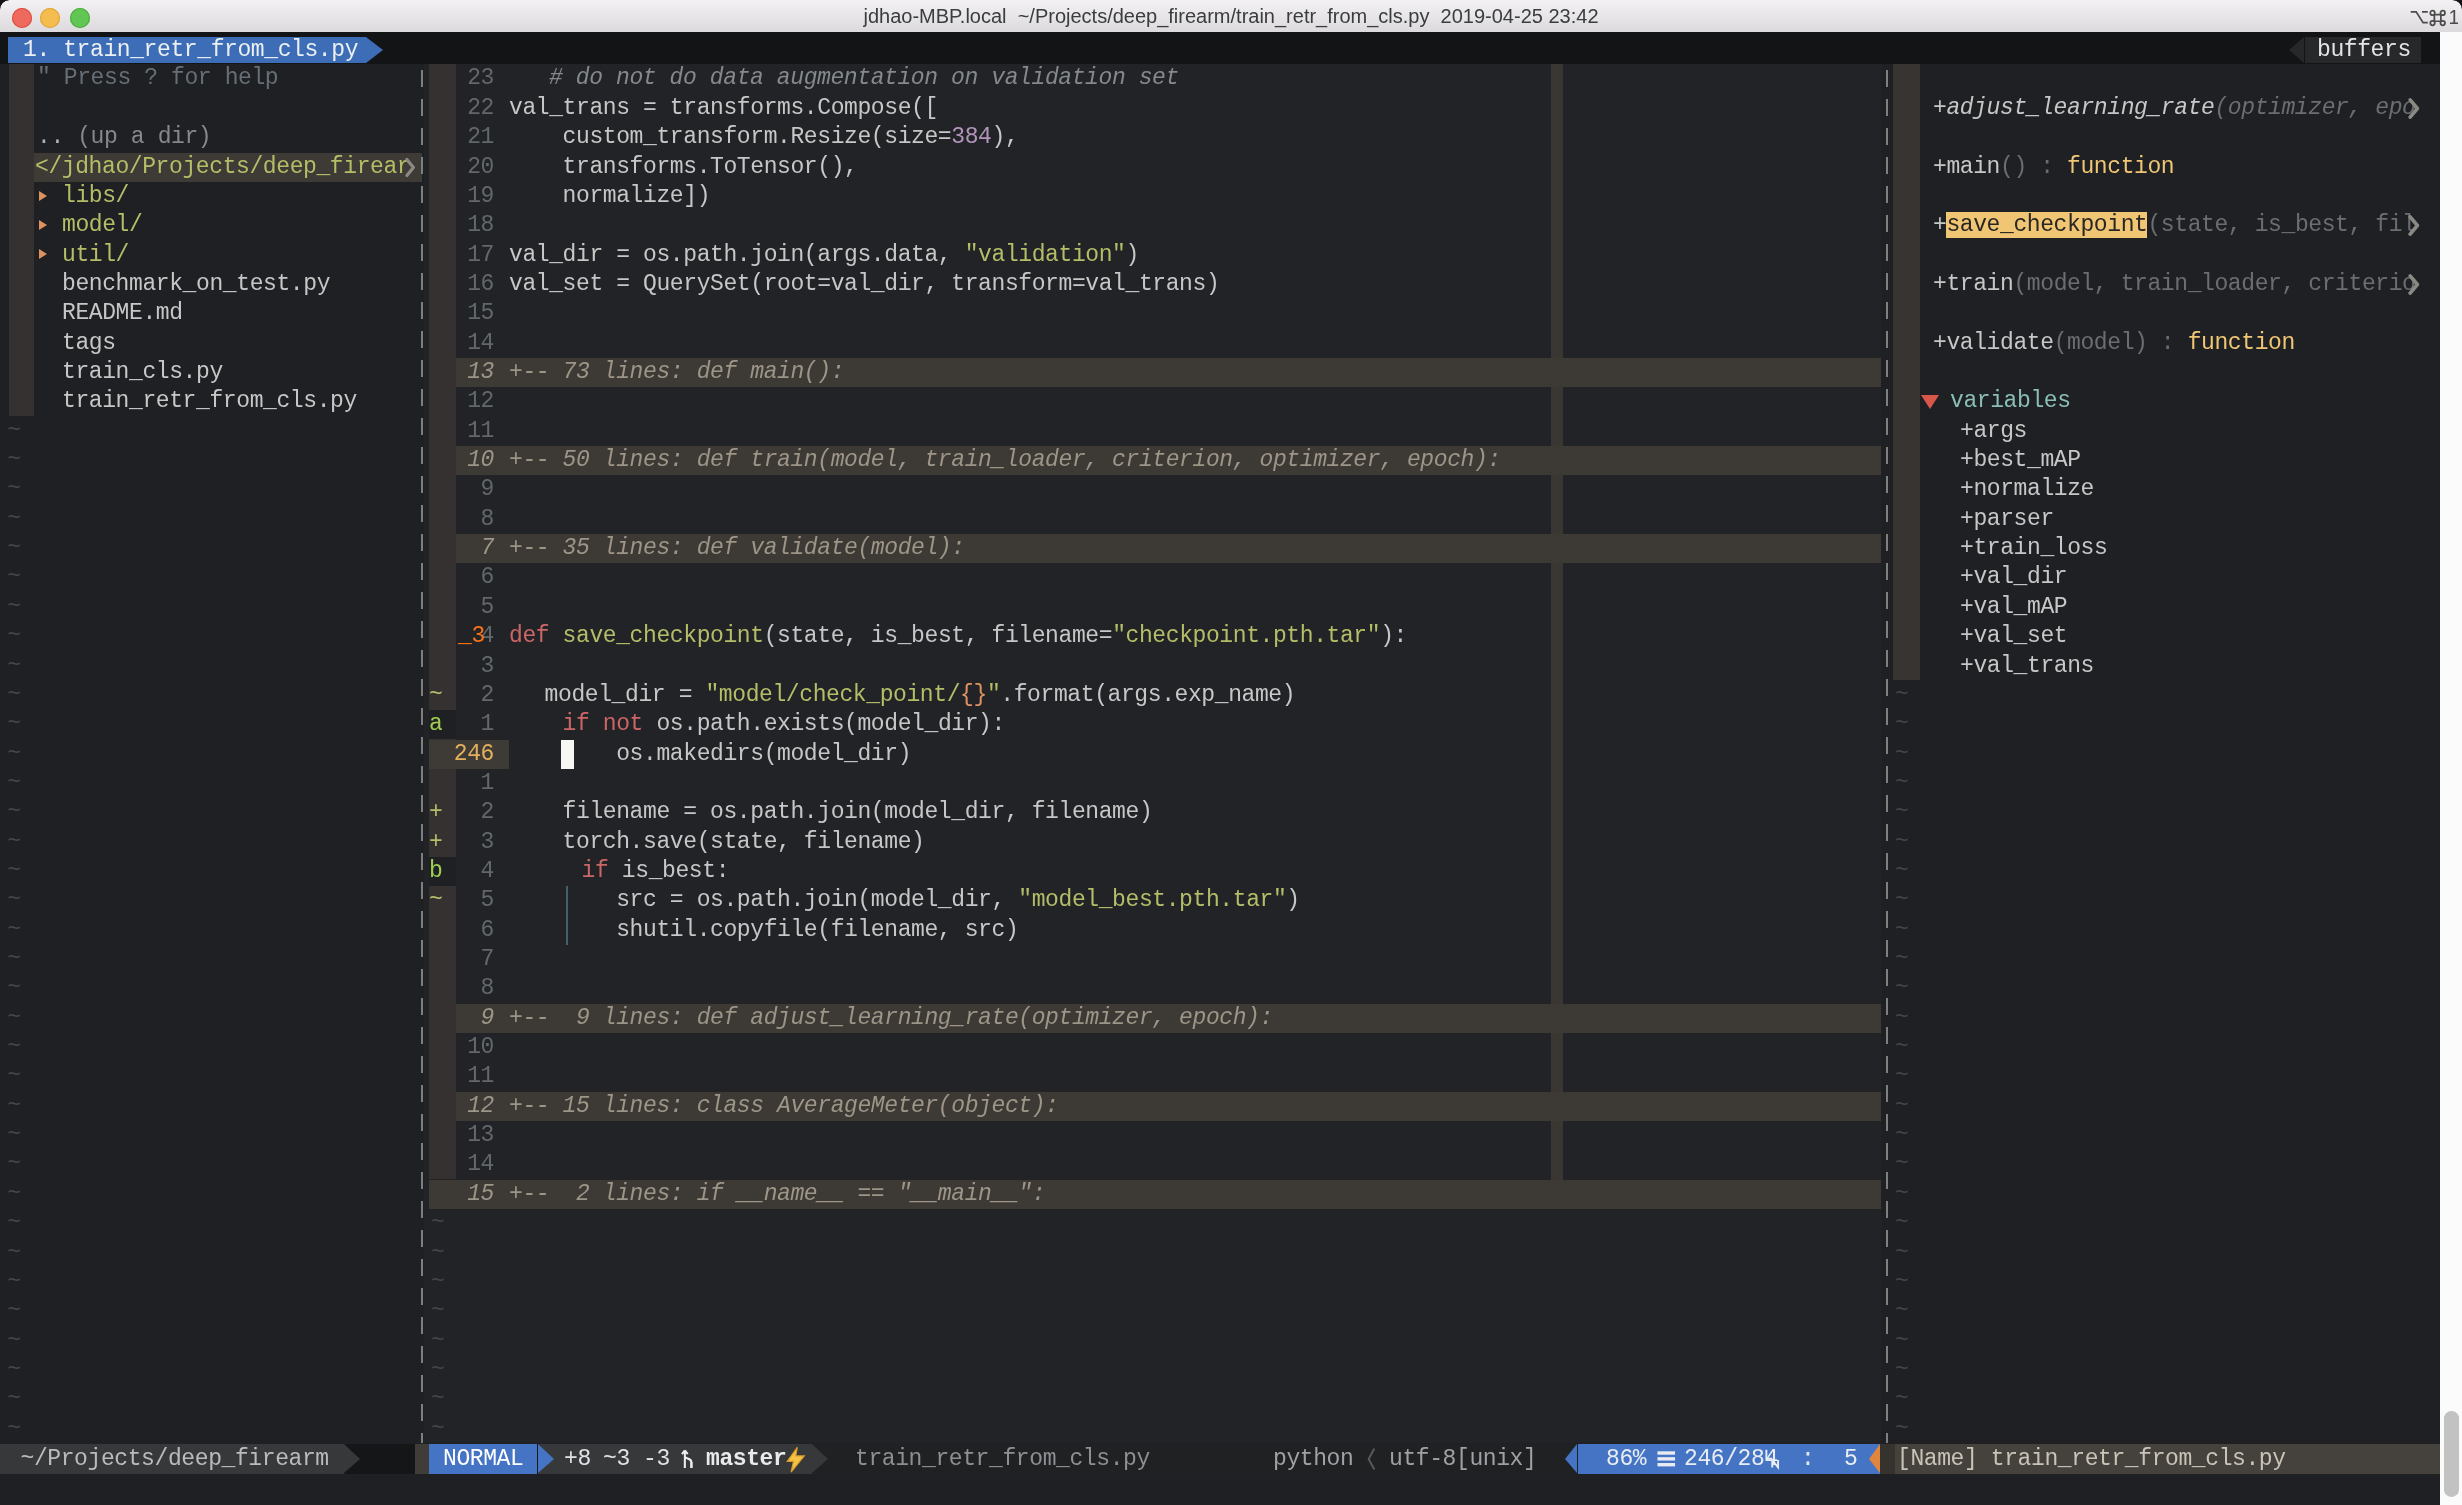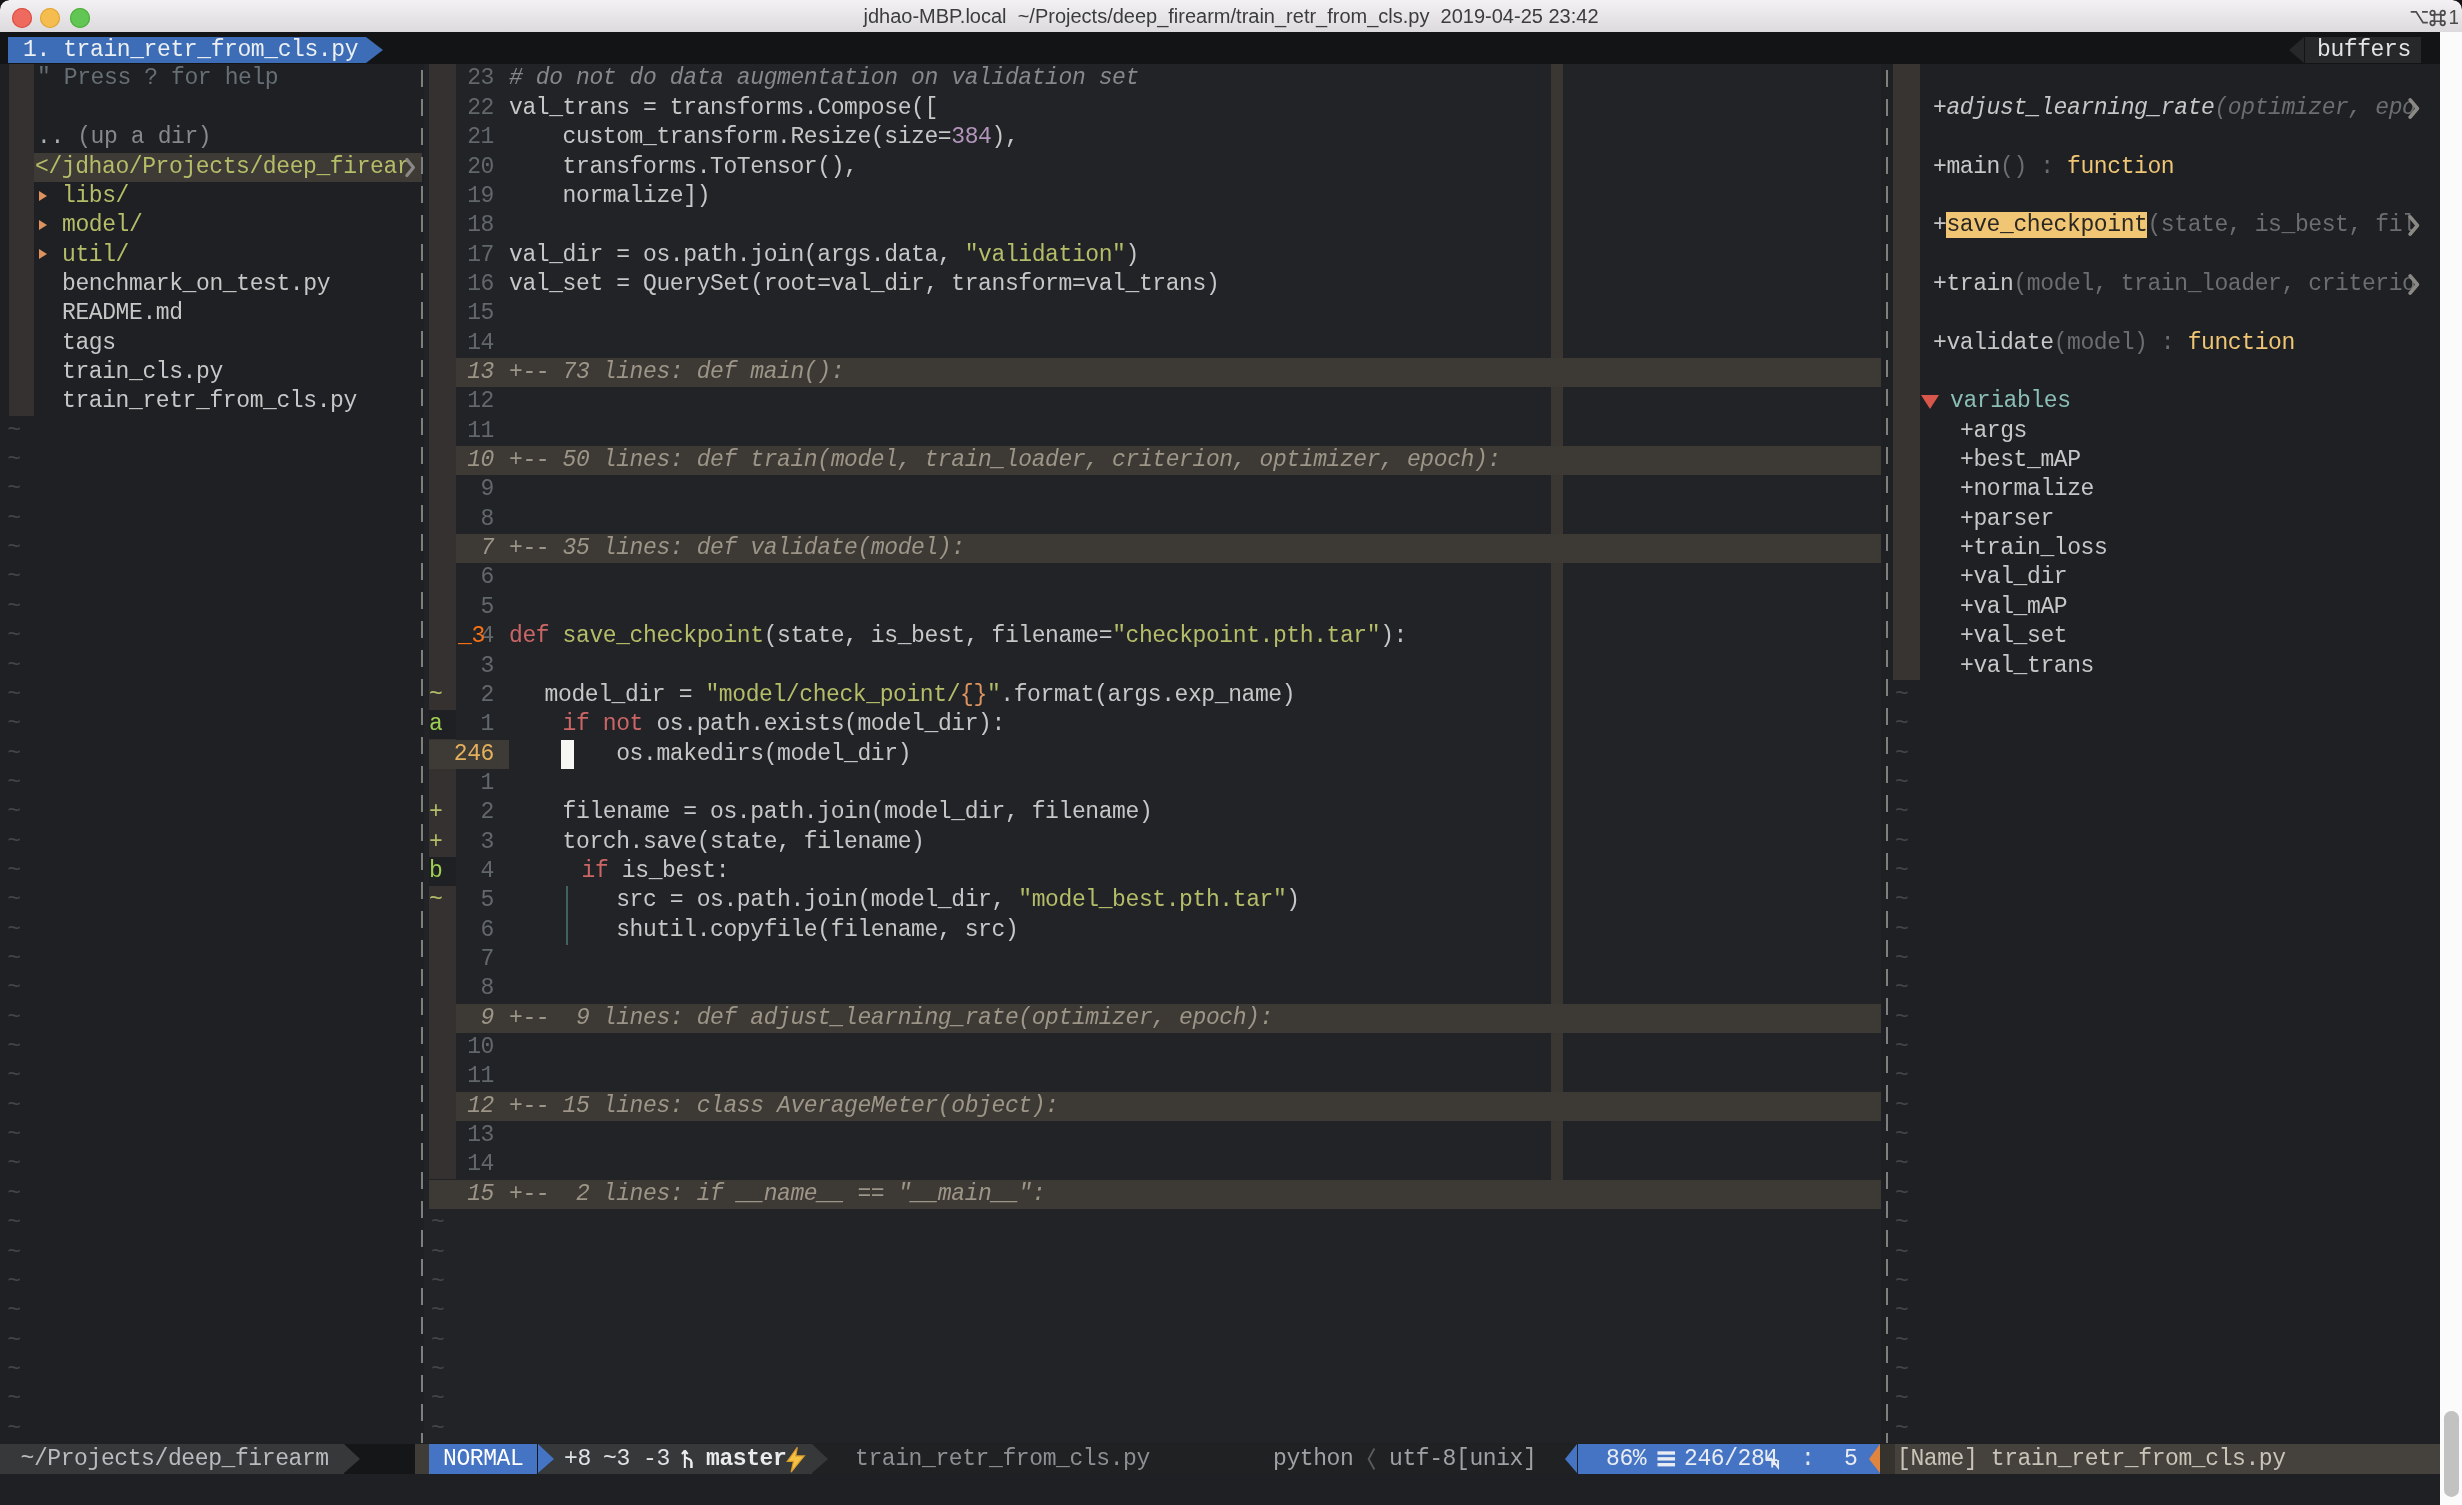--- a/index.html
+++ b/index.html
@@ -141,21 +141,21 @@
 <div class="m" style="left:435px;top:1121px;width:59px;text-align:right;color:#62676c;">13</div>
 <div class="m" style="left:435px;top:1150px;width:59px;text-align:right;color:#62676c;">14</div>
 <div class="mi" style="left:435px;top:1180px;width:59px;text-align:right;color:#9c9588;">15</div>
 <div class="m" style="left:429px;top:622px;"><span style="color:#f97316;padding-left:29px;">_3</span></div>
 <div class="m" style="left:429px;top:681px;"><span style="color:#b5bd68;">~</span></div>
 <div class="m" style="left:429px;top:710px;"><span style="color:#9ece52;">a</span></div>
 <div class="m" style="left:429px;top:798px;"><span style="color:#b5bd68;">+</span></div>
 <div class="m" style="left:429px;top:828px;"><span style="color:#b5bd68;">+</span></div>
 <div class="m" style="left:429px;top:857px;"><span style="color:#9ece52;">b</span></div>
 <div class="m" style="left:429px;top:886px;"><span style="color:#b5bd68;">~</span></div>
-<div class="m" style="left:509px;top:64px;"><i><span style="color:#85898c;"># do not do data augmentation on validation set</span></i></div>
+<div class="m" style="left:509px;top:64px;"><i><span style="color:#85898c;margin-left:40px;"># do not do data augmentation on validation set</span></i></div>
 <div class="m" style="left:509px;top:94px;"><span style="color:#c5c8c6;">val_trans = transforms.Compose([</span></div>
 <div class="m" style="left:509px;top:123px;"><span style="color:#c5c8c6;">    custom_transform.Resize(size=</span><span style="color:#b294bb;">384</span><span style="color:#c5c8c6;">),</span></div>
 <div class="m" style="left:509px;top:153px;"><span style="color:#c5c8c6;">    transforms.ToTensor(),</span></div>
 <div class="m" style="left:509px;top:182px;"><span style="color:#c5c8c6;">    normalize])</span></div>
 <div class="m" style="left:509px;top:241px;"><span style="color:#c5c8c6;">val_dir = os.path.join(args.data, </span><span style="color:#b5bd68;">"validation"</span><span style="color:#c5c8c6;">)</span></div>
 <div class="m" style="left:509px;top:622px;"><span style="color:#cc6666;">def </span><span style="color:#b5bd68;">save_checkpoint</span><span style="color:#c5c8c6;">(state, is_best, filename=</span><span style="color:#b5bd68;">"checkpoint.pth.tar"</span><span style="color:#c5c8c6;">):</span></div>
 <div class="m" style="left:509px;top:270px;"><span style="color:#c5c8c6;">val_set = QuerySet(root=val_dir, transform=val_trans)</span></div>
 <div class="m" style="left:491px;top:681px;"><span style="color:#c5c8c6;">    model_dir = </span><span style="color:#b5bd68;">"model/check_point/</span><span style="color:#de935f;">{}</span><span style="color:#b5bd68;">"</span><span style="color:#c5c8c6;">.format(args.exp_name)</span></div>
 <div class="m" style="left:509px;top:710px;"><span style="color:#c5c8c6;">    </span><span style="color:#cc6666;">if not</span><span style="color:#c5c8c6;"> os.path.exists(model_dir):</span></div>
 <div class="m" style="left:509px;top:740px;"><span style="color:#c5c8c6;">        os.makedirs(model_dir)</span></div>

